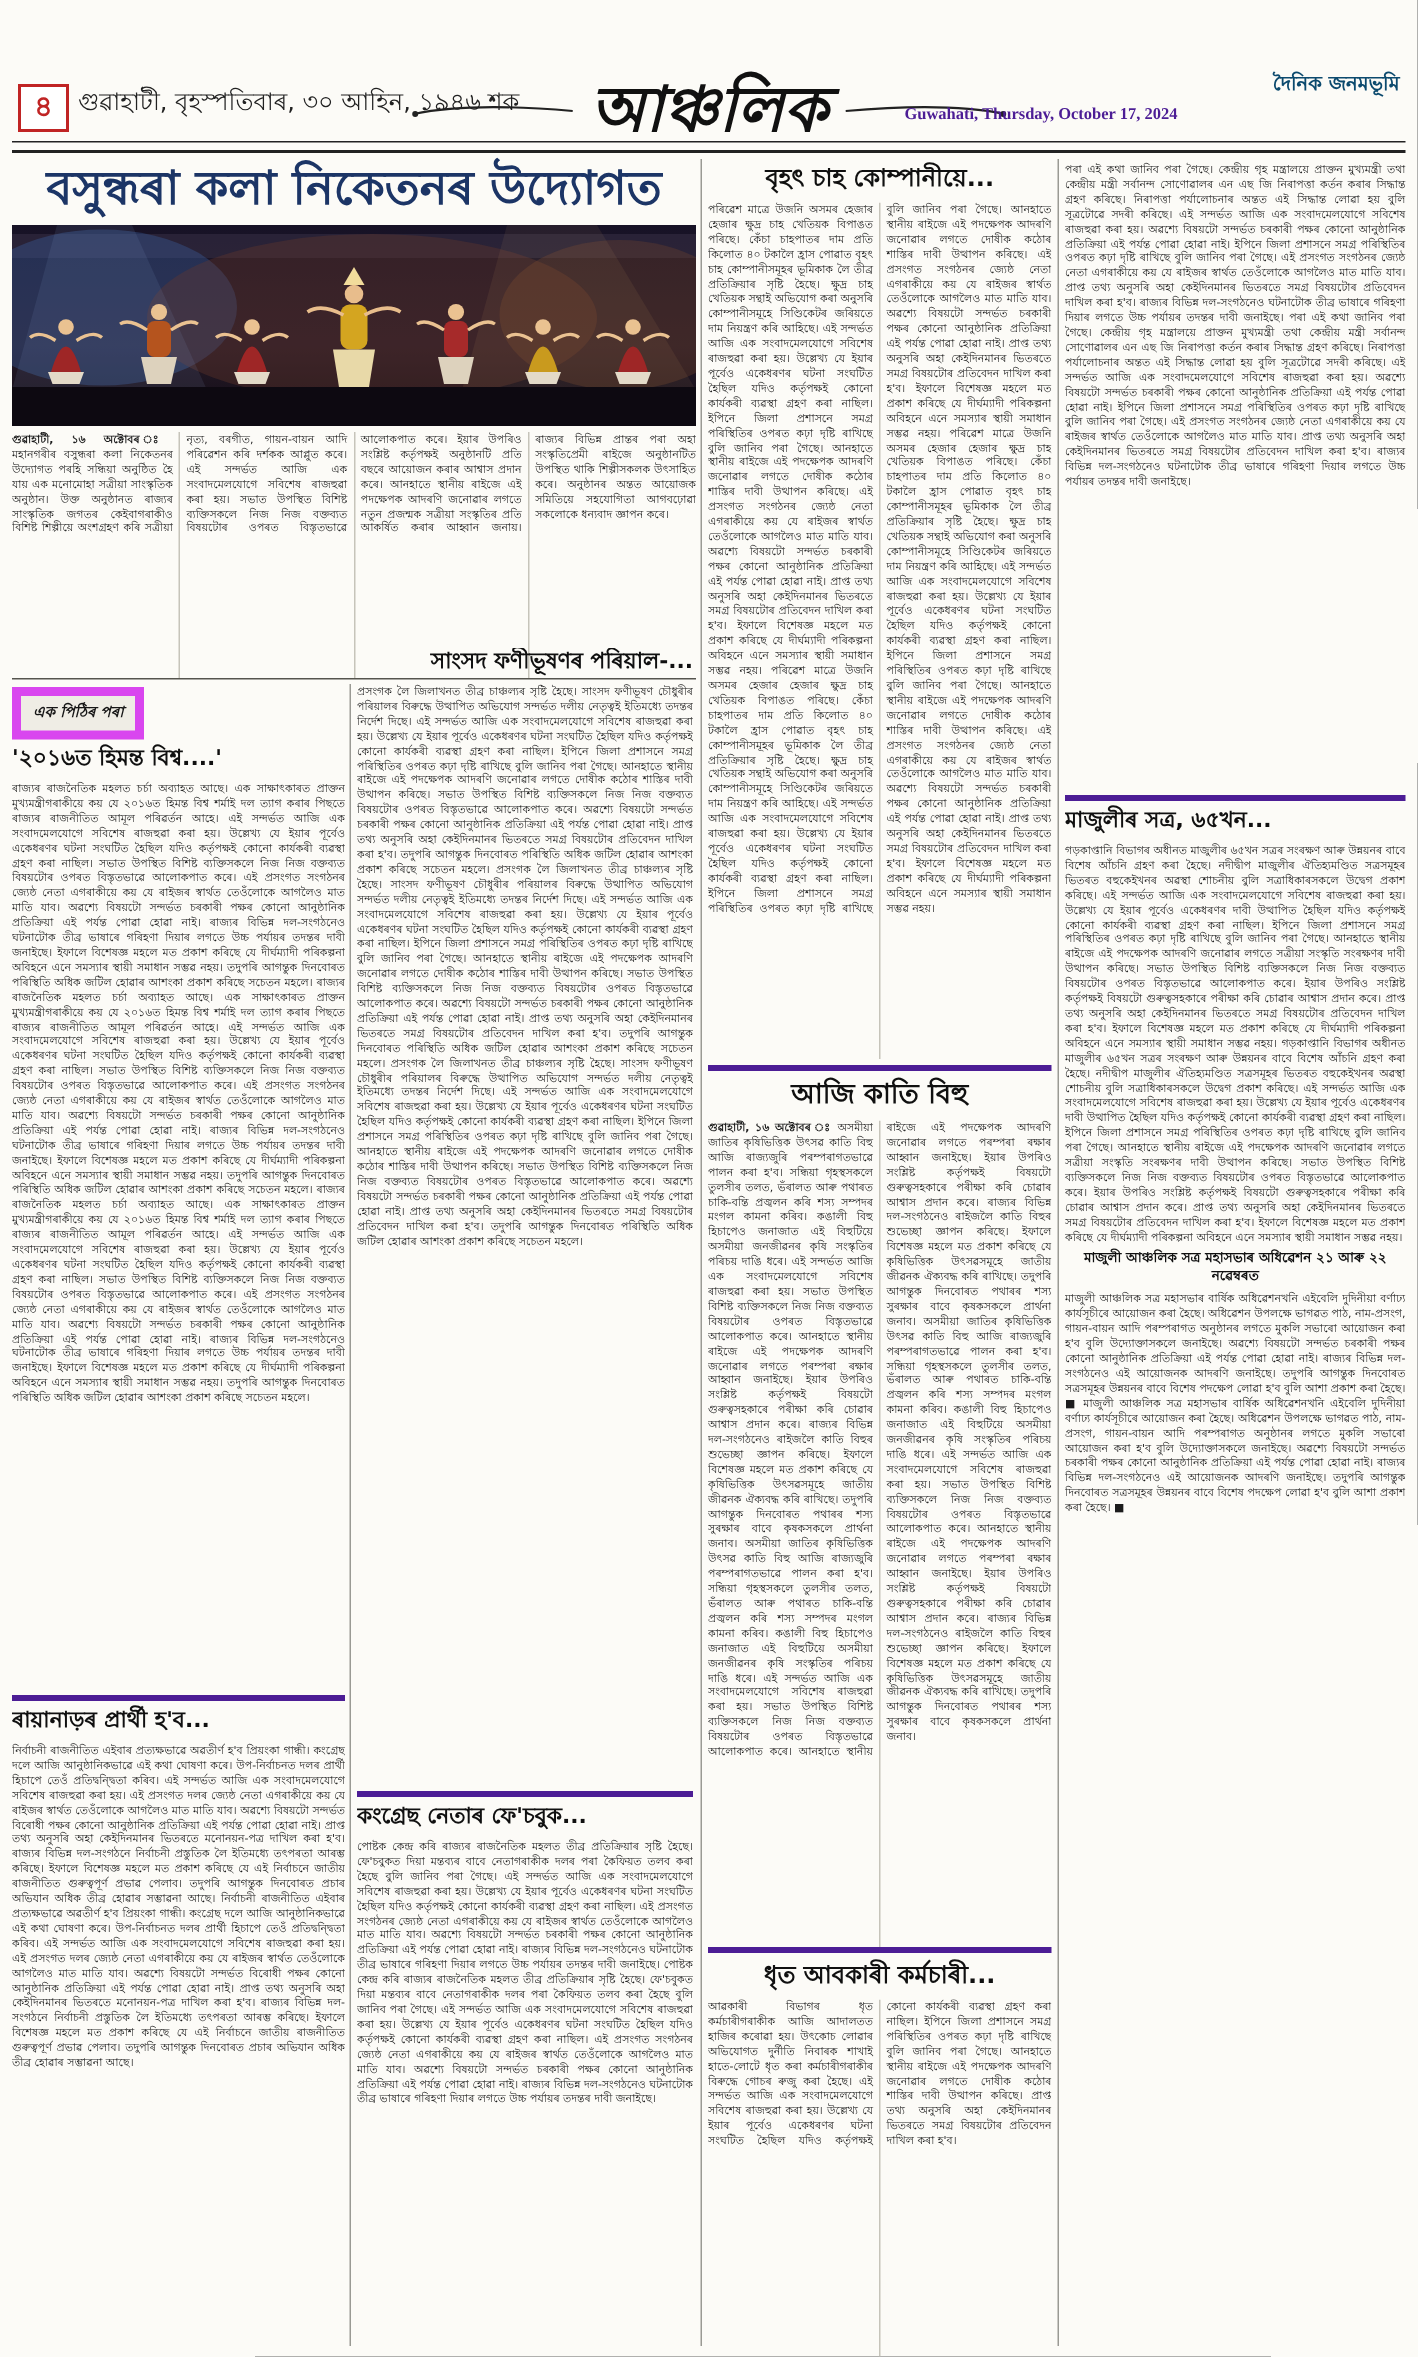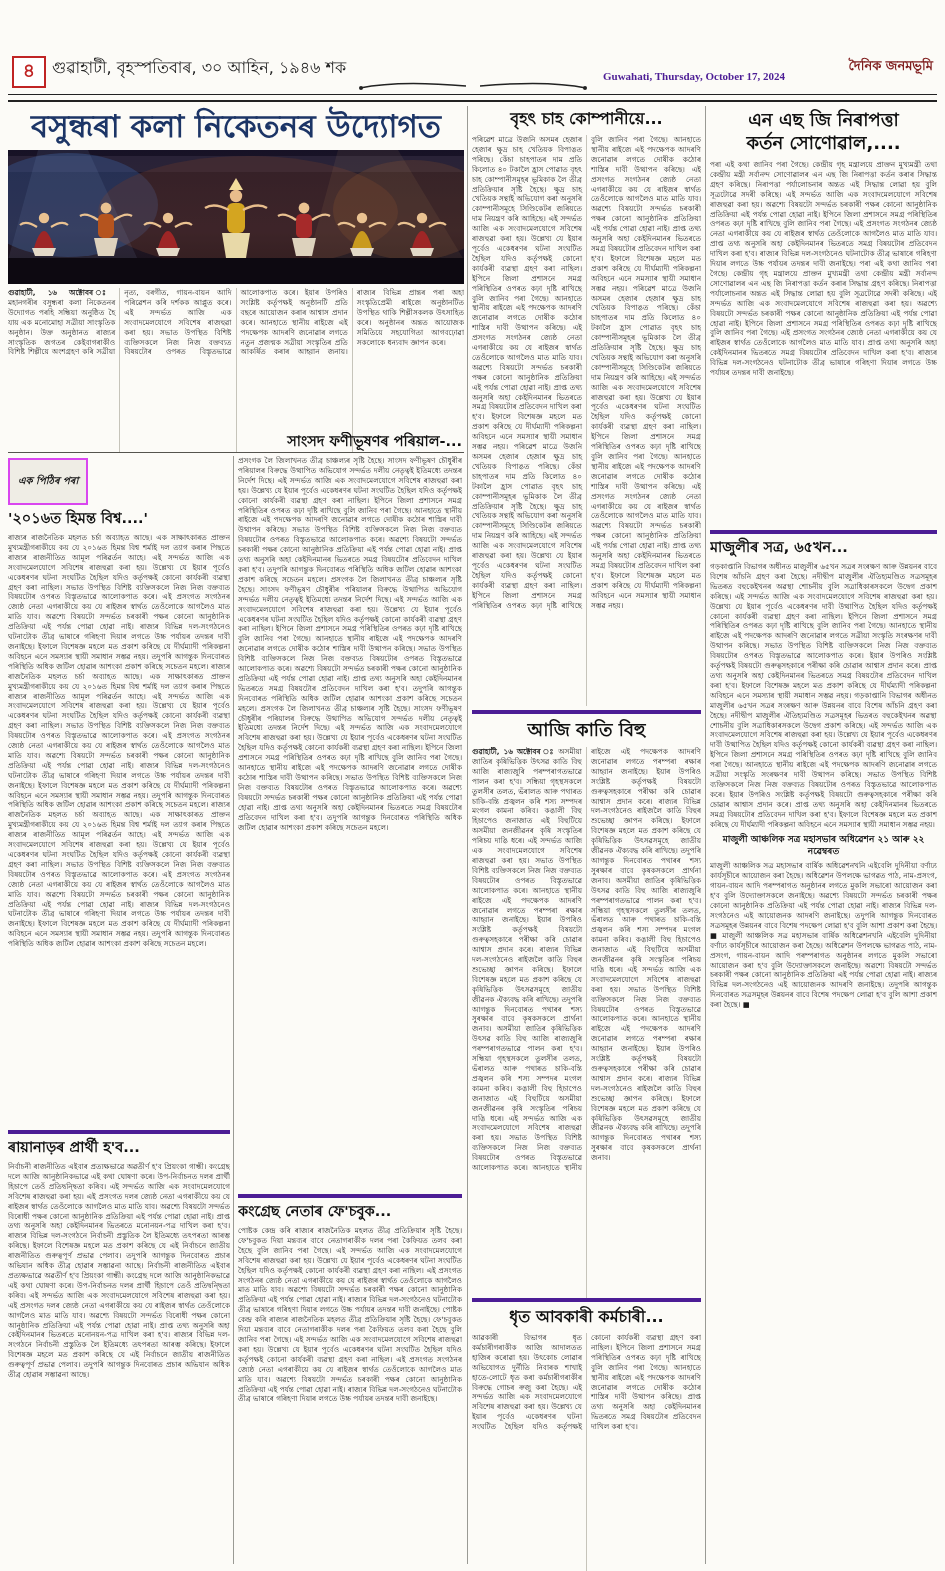--- a/index.html
+++ b/index.html
@@ -16,57 +16,58 @@
     border:2px solid #c02424;color:#c02424;font-weight:bold;font-size:19px;
     display:flex;align-items:center;justify-content:center;background:#fff;}
   .date-as{position:absolute;left:52px;bottom:20px;font-size:16px;color:#222;}
   .masthead-wrap{position:absolute;left:50%;transform:translateX(-50%);bottom:8px;
     display:flex;align-items:center;gap:10px;}
   .masthead{font-family:"DejaVu Serif","Liberation Serif",serif;
     font-style:italic;font-weight:bold;font-size:42px;line-height:1;color:#111;}
   .flourish{width:110px;height:18px;}
   .date-en{position:absolute;right:160px;bottom:20px;font-size:11px;font-weight:bold;
     font-family:"Liberation Serif","DejaVu Serif",serif;color:#4c1d95;}
-  .paper-name{position:absolute;right:12px;bottom:25px;font-size:13px;font-weight:bold;color:#7f1d1d;}
+  .paper-name{position:absolute;right:12px;bottom:35px;font-size:13px;font-weight:bold;color:#0c4a6e;}
   
   .vr{position:absolute;width:1px;background:#9a9a94;}
   .hr{position:absolute;height:1px;background:#55544e;}
   
   .art{position:absolute;display:flex;flex-direction:column;overflow:hidden;}
   .art.sep{border-top:4px solid #4c1d95;padding-top:4px;}
   .body{flex:1;min-height:0;overflow:hidden;margin:0;
     font-size:7.3px;line-height:9.9px;text-align:justify;color:#1c1c1c;}
   .body b{font-weight:bold;}
   .cols2{column-count:2;column-gap:9px;column-rule:1px solid #c6c4ba;}
   .cols4{column-count:4;column-gap:9px;column-rule:1px solid #c6c4ba;}
   
   .lead-h{margin:2px 0 4px;text-align:center;font-weight:bold;color:#1c3566;
     font-size:31px;line-height:40px;}
   .h-center-lg{margin:0 0 6px;text-align:center;font-weight:bold;font-size:18px;line-height:23px;color:#101010;}
   .h-center-md{margin:0 0 6px;text-align:center;font-weight:bold;font-size:16px;line-height:21px;color:#101010;}
   .h-left{margin:0 0 5px;font-weight:bold;font-size:14.5px;line-height:19px;color:#101010;}
-  .kicker{display:inline-block;align-self:flex-start;border:2px solid #d946ef;background:#efede5;
-    font-style:italic;font-weight:bold;font-size:10px;padding:13px 8px;margin:0 0 4px;}
+  .kicker{display:inline-block;align-self:flex-start;border:6px solid #d946ef;background:#efede5;
+    font-style:italic;font-weight:bold;font-size:10px;padding:3px 8px;margin:0 0 4px;}
   .subhead{font-weight:bold;font-size:9px;line-height:12px;text-align:center;margin:4px 0;color:#101010;}
   .photo{width:100%;height:134px;display:block;background:#141019;}
   .lead-gap{height:4px;}
 </style>
 </head>
 <body>
 
 <div class="page">
 
   <div class="hdr">
     <div class="pageno">৪</div>
     <div class="date-as">গুৱাহাটী, বৃহস্পতিবাৰ, ৩০ আহিন, ১৯৪৬ শক</div>
     <div class="masthead-wrap">
       <svg class="flourish" viewBox="0 0 110 18">
         <path d="M2 12 Q 40 4 108 10" stroke="#222" stroke-width="1.4" fill="none"></path>
         <circle cx="3" cy="12" r="2" fill="#222"></circle>
       </svg>
+      <div class="masthead">আঞ্চলিক</div>
       <svg class="flourish" viewBox="0 0 110 18">
         <path d="M2 10 Q 70 4 108 12" stroke="#222" stroke-width="1.4" fill="none"></path>
         <circle cx="107" cy="12" r="2" fill="#222"></circle>
       </svg>
     </div>
     <div class="date-en">Guwahati, Thursday, October 17, 2024</div>
     <div class="paper-name">দৈনিক জনমভূমি</div>
     <div class="hdr-doublerule"></div>
   </div>
 
@@ -197,24 +198,20 @@
   </div>
 
   <div class="art sep" style="left:472px;top:1298px;width:229px;height:266px;">
     <h2 class="h-center-md">ধৃত আবকাৰী কৰ্মচাৰী...</h2>
     <p class="body cols2">
       <span>আৱকাৰী বিভাগৰ ধৃত কৰ্মচাৰীগৰাকীক আজি আদালতত হাজিৰ কৰোৱা হয়। উৎকোচ লোৱাৰ অভিযোগত দুৰ্নীতি নিবাৰক শাখাই হাতে-লোটে ধৃত কৰা কৰ্মচাৰীগৰাকীৰ বিৰুদ্ধে গোচৰ ৰুজু কৰা হৈছে। এই সন্দৰ্ভত আজি এক সংবাদমেলযোগে সবিশেষ ৰাজহুৱা কৰা হয়। উল্লেখ্য যে ইয়াৰ পূৰ্বেও একেধৰণৰ ঘটনা সংঘটিত হৈছিল যদিও কৰ্তৃপক্ষই কোনো কাৰ্যকৰী ব্যৱস্থা গ্ৰহণ কৰা নাছিল। ইপিনে জিলা প্ৰশাসনে সমগ্ৰ পৰিস্থিতিৰ ওপৰত কঢ়া দৃষ্টি ৰাখিছে বুলি জানিব পৰা গৈছে। আনহাতে স্থানীয় ৰাইজে এই পদক্ষেপক আদৰণি জনোৱাৰ লগতে দোষীক কঠোৰ শাস্তিৰ দাবী উত্থাপন কৰিছে। প্ৰাপ্ত তথ্য অনুসৰি অহা কেইদিনমানৰ ভিতৰতে সমগ্ৰ বিষয়টোৰ প্ৰতিবেদন দাখিল কৰা হ'ব।</span>
     </p>
   </div>
 
   <div class="art" style="left:710px;top:108px;width:227px;height:418px;">
-    <h2 class="h-center-lg">
-      <span>এন এছ জি নিৰাপত্তা</span><br>
-      <span>কৰ্তন সোণোৱাল,....</span>
-    </h2>
     <p class="body">
       <span>পৰা এই কথা জানিব পৰা গৈছে। কেন্দ্ৰীয় গৃহ মন্ত্ৰালয়ে প্ৰাক্তন মুখ্যমন্ত্ৰী তথা কেন্দ্ৰীয় মন্ত্ৰী সৰ্বানন্দ সোণোৱালৰ এন এছ জি নিৰাপত্তা কৰ্তন কৰাৰ সিদ্ধান্ত গ্ৰহণ কৰিছে। নিৰাপত্তা পৰ্যালোচনাৰ অন্তত এই সিদ্ধান্ত লোৱা হয় বুলি সূত্ৰটোৱে সদৰী কৰিছে। এই সন্দৰ্ভত আজি এক সংবাদমেলযোগে সবিশেষ ৰাজহুৱা কৰা হয়। অৱশ্যে বিষয়টো সন্দৰ্ভত চৰকাৰী পক্ষৰ কোনো আনুষ্ঠানিক প্ৰতিক্ৰিয়া এই পৰ্যন্ত পোৱা হোৱা নাই। ইপিনে জিলা প্ৰশাসনে সমগ্ৰ পৰিস্থিতিৰ ওপৰত কঢ়া দৃষ্টি ৰাখিছে বুলি জানিব পৰা গৈছে। এই প্ৰসংগত সংগঠনৰ জ্যেষ্ঠ নেতা এগৰাকীয়ে কয় যে ৰাইজৰ স্বাৰ্থত তেওঁলোকে আগলৈও মাত মাতি যাব। প্ৰাপ্ত তথ্য অনুসৰি অহা কেইদিনমানৰ ভিতৰতে সমগ্ৰ বিষয়টোৰ প্ৰতিবেদন দাখিল কৰা হ'ব। ৰাজ্যৰ বিভিন্ন দল-সংগঠনেও ঘটনাটোক তীব্ৰ ভাষাৰে গৰিহণা দিয়াৰ লগতে উচ্চ পৰ্যায়ৰ তদন্তৰ দাবী জনাইছে। পৰা এই কথা জানিব পৰা গৈছে। কেন্দ্ৰীয় গৃহ মন্ত্ৰালয়ে প্ৰাক্তন মুখ্যমন্ত্ৰী তথা কেন্দ্ৰীয় মন্ত্ৰী সৰ্বানন্দ সোণোৱালৰ এন এছ জি নিৰাপত্তা কৰ্তন কৰাৰ সিদ্ধান্ত গ্ৰহণ কৰিছে। নিৰাপত্তা পৰ্যালোচনাৰ অন্তত এই সিদ্ধান্ত লোৱা হয় বুলি সূত্ৰটোৱে সদৰী কৰিছে। এই সন্দৰ্ভত আজি এক সংবাদমেলযোগে সবিশেষ ৰাজহুৱা কৰা হয়। অৱশ্যে বিষয়টো সন্দৰ্ভত চৰকাৰী পক্ষৰ কোনো আনুষ্ঠানিক প্ৰতিক্ৰিয়া এই পৰ্যন্ত পোৱা হোৱা নাই। ইপিনে জিলা প্ৰশাসনে সমগ্ৰ পৰিস্থিতিৰ ওপৰত কঢ়া দৃষ্টি ৰাখিছে বুলি জানিব পৰা গৈছে। এই প্ৰসংগত সংগঠনৰ জ্যেষ্ঠ নেতা এগৰাকীয়ে কয় যে ৰাইজৰ স্বাৰ্থত তেওঁলোকে আগলৈও মাত মাতি যাব। প্ৰাপ্ত তথ্য অনুসৰি অহা কেইদিনমানৰ ভিতৰতে সমগ্ৰ বিষয়টোৰ প্ৰতিবেদন দাখিল কৰা হ'ব। ৰাজ্যৰ বিভিন্ন দল-সংগঠনেও ঘটনাটোক তীব্ৰ ভাষাৰে গৰিহণা দিয়াৰ লগতে উচ্চ পৰ্যায়ৰ তদন্তৰ দাবী জনাইছে।</span>
     </p>
   </div>
 
   <div class="art sep" style="left:710px;top:530px;width:227px;height:1034px;">
     <h2 class="h-left">মাজুলীৰ সত্ৰ, ৬৫খন...</h2>
     <p class="body" style="flex:0 0 auto;max-height:540px;">
       <span>গড়কাপ্তানি বিভাগৰ অধীনত মাজুলীৰ ৬৫খন সত্ৰৰ সংৰক্ষণ আৰু উন্নয়নৰ বাবে বিশেষ আঁচনি গ্ৰহণ কৰা হৈছে। নদীদ্বীপ মাজুলীৰ ঐতিহ্যমণ্ডিত সত্ৰসমূহৰ ভিতৰত বহুকেইখনৰ অৱস্থা শোচনীয় বুলি সত্ৰাধিকাৰসকলে উদ্বেগ প্ৰকাশ কৰিছে। এই সন্দৰ্ভত আজি এক সংবাদমেলযোগে সবিশেষ ৰাজহুৱা কৰা হয়। উল্লেখ্য যে ইয়াৰ পূৰ্বেও একেধৰণৰ দাবী উত্থাপিত হৈছিল যদিও কৰ্তৃপক্ষই কোনো কাৰ্যকৰী ব্যৱস্থা গ্ৰহণ কৰা নাছিল। ইপিনে জিলা প্ৰশাসনে সমগ্ৰ পৰিস্থিতিৰ ওপৰত কঢ়া দৃষ্টি ৰাখিছে বুলি জানিব পৰা গৈছে। আনহাতে স্থানীয় ৰাইজে এই পদক্ষেপক আদৰণি জনোৱাৰ লগতে সত্ৰীয়া সংস্কৃতি সংৰক্ষণৰ দাবী উত্থাপন কৰিছে। সভাত উপস্থিত বিশিষ্ট ব্যক্তিসকলে নিজ নিজ বক্তব্যত বিষয়টোৰ ওপৰত বিস্তৃতভাৱে আলোকপাত কৰে। ইয়াৰ উপৰিও সংশ্লিষ্ট কৰ্তৃপক্ষই বিষয়টো গুৰুত্বসহকাৰে পৰীক্ষা কৰি চোৱাৰ আশ্বাস প্ৰদান কৰে। প্ৰাপ্ত তথ্য অনুসৰি অহা কেইদিনমানৰ ভিতৰতে সমগ্ৰ বিষয়টোৰ প্ৰতিবেদন দাখিল কৰা হ'ব। ইফালে বিশেষজ্ঞ মহলে মত প্ৰকাশ কৰিছে যে দীৰ্ঘম্যাদী পৰিকল্পনা অবিহনে এনে সমস্যাৰ স্থায়ী সমাধান সম্ভৱ নহয়। গড়কাপ্তানি বিভাগৰ অধীনত মাজুলীৰ ৬৫খন সত্ৰৰ সংৰক্ষণ আৰু উন্নয়নৰ বাবে বিশেষ আঁচনি গ্ৰহণ কৰা হৈছে। নদীদ্বীপ মাজুলীৰ ঐতিহ্যমণ্ডিত সত্ৰসমূহৰ ভিতৰত বহুকেইখনৰ অৱস্থা শোচনীয় বুলি সত্ৰাধিকাৰসকলে উদ্বেগ প্ৰকাশ কৰিছে। এই সন্দৰ্ভত আজি এক সংবাদমেলযোগে সবিশেষ ৰাজহুৱা কৰা হয়। উল্লেখ্য যে ইয়াৰ পূৰ্বেও একেধৰণৰ দাবী উত্থাপিত হৈছিল যদিও কৰ্তৃপক্ষই কোনো কাৰ্যকৰী ব্যৱস্থা গ্ৰহণ কৰা নাছিল। ইপিনে জিলা প্ৰশাসনে সমগ্ৰ পৰিস্থিতিৰ ওপৰত কঢ়া দৃষ্টি ৰাখিছে বুলি জানিব পৰা গৈছে। আনহাতে স্থানীয় ৰাইজে এই পদক্ষেপক আদৰণি জনোৱাৰ লগতে সত্ৰীয়া সংস্কৃতি সংৰক্ষণৰ দাবী উত্থাপন কৰিছে। সভাত উপস্থিত বিশিষ্ট ব্যক্তিসকলে নিজ নিজ বক্তব্যত বিষয়টোৰ ওপৰত বিস্তৃতভাৱে আলোকপাত কৰে। ইয়াৰ উপৰিও সংশ্লিষ্ট কৰ্তৃপক্ষই বিষয়টো গুৰুত্বসহকাৰে পৰীক্ষা কৰি চোৱাৰ আশ্বাস প্ৰদান কৰে। প্ৰাপ্ত তথ্য অনুসৰি অহা কেইদিনমানৰ ভিতৰতে সমগ্ৰ বিষয়টোৰ প্ৰতিবেদন দাখিল কৰা হ'ব। ইফালে বিশেষজ্ঞ মহলে মত প্ৰকাশ কৰিছে যে দীৰ্ঘম্যাদী পৰিকল্পনা অবিহনে এনে সমস্যাৰ স্থায়ী সমাধান সম্ভৱ নহয়।</span>
     </p>

